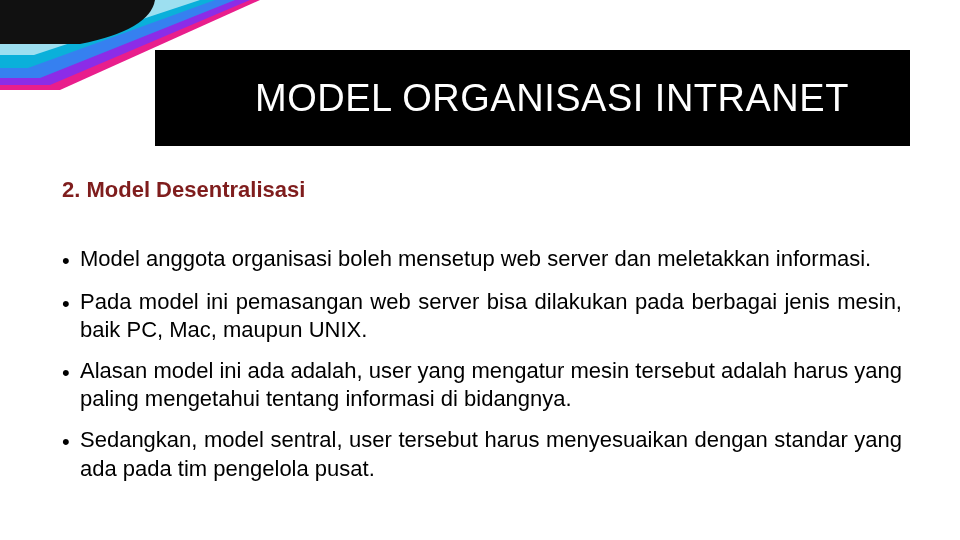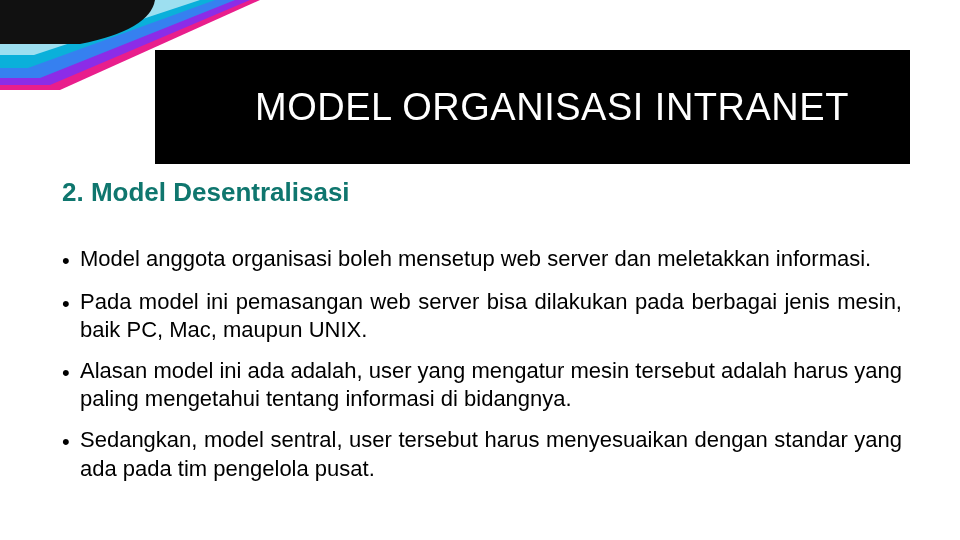--- a/index.html
+++ b/index.html
@@ -18,40 +18,40 @@
     left: 0;
     width: 260px;
     height: 90px;
     pointer-events: none;
   }
   .title-banner {
     position: absolute;
     top: 50px;
     left: 155px;
     width: 755px;
-    height: 114px;
+    height: 96px;
     background: #000000;
     display: flex;
     align-items: center;
     padding-left: 100px;
     box-sizing: border-box;
   }
   .title-text {
     color: #ffffff;
     font-size: 38px;
     font-weight: 400;
     letter-spacing: 0.5px;
   }
   .subtitle {
     position: absolute;
     top: 177px;
     left: 62px;
-    font-size: 26px;
+    font-size: 22px;
     font-weight: bold;
-    color: #0f766e;
+    color: #7f1d1d;
   }
   .bullets {
     position: absolute;
     top: 245px;
     left: 62px;
     width: 840px;
   }
   .bullet {
     display: flex;
     align-items: flex-start;

